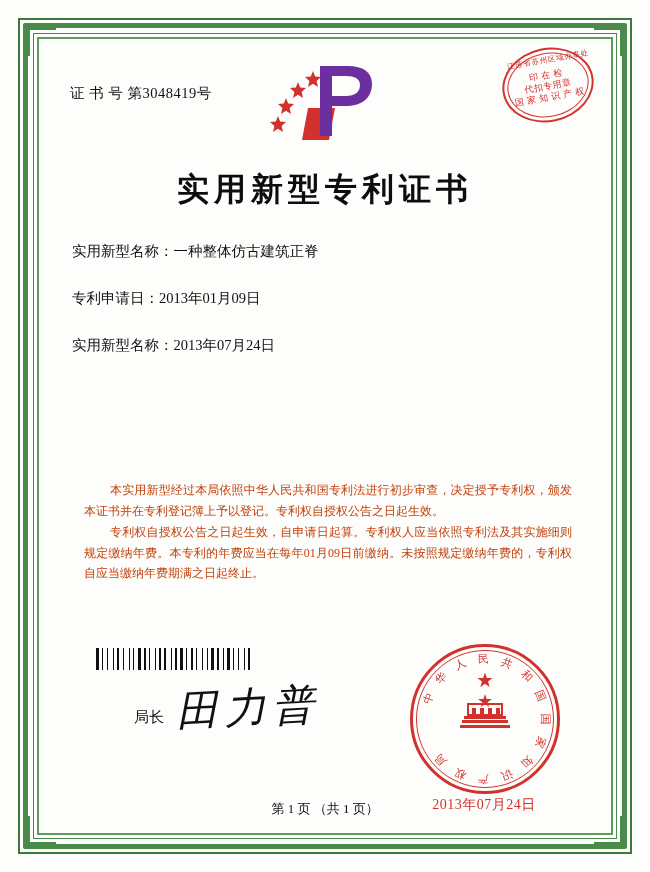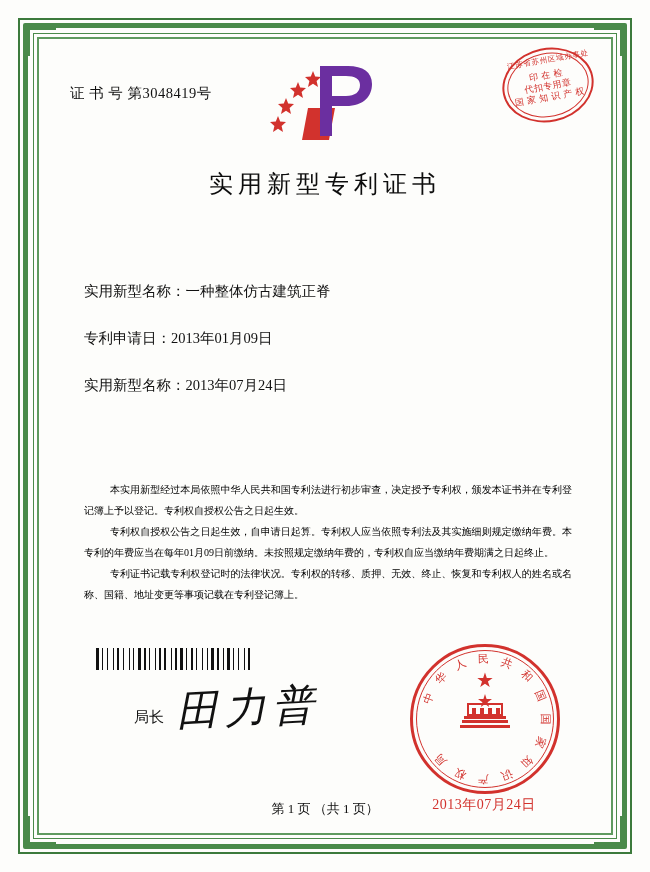--- a/index.html
+++ b/index.html
@@ -139,34 +139,33 @@
     transform: rotate(-10deg);
   }
 
   
   .title {
     position: absolute;
     left: 0;
     right: 0;
     top: 120px;
     text-align: center;
-    font-size: 24px;
-    font-weight: normal;
+    font-size: 32px;
+    font-weight: bold;
     letter-spacing: 5px;
     color: #0d0d0d;
     font-family: "DejaVu Serif", serif;
   }
 
   
   .fields {
     position: absolute;
-    left: 36px;
+    left: 24px;
     right: 20px;
     top: 192px;
-    margin-top: 40px;
   }
   .field-row {
     font-size: 14.5px;
     line-height: 22px;
     margin-bottom: 25px;
     color: #111;
     white-space: nowrap;
   }
   .field-label {
     display: inline-block;
@@ -176,24 +175,24 @@
     display: inline;
     color: #111;
   }
 
   
   .body-text {
     position: absolute;
     left: 36px;
     right: 30px;
     top: 432px;
-    font-size: 10px;
+    font-size: 12px;
     line-height: 20.5px;
     text-align: justify;
-    color: #000000;
+    color: #c2410c;
   }
   .body-text p {
     margin: 0 0 1px 0;
     text-indent: 26px;
   }
 
   
   .barcode {
     position: absolute;
     left: 48px;
@@ -348,21 +347,20 @@
         <span class="field-label">专利申请日：</span><span class="field-value">2013年01月09日</span>
       </div>
       <div class="field-row">
         <span class="field-label">实用新型名称：</span><span class="field-value">2013年07月24日</span>
       </div>
     </div>
 
     <div class="body-text">
       <p>本实用新型经过本局依照中华人民共和国专利法进行初步审查，决定授予专利权，颁发本证书并在专利登记簿上予以登记。专利权自授权公告之日起生效。</p>
       <p>专利权自授权公告之日起生效，自申请日起算。专利权人应当依照专利法及其实施细则规定缴纳年费。本专利的年费应当在每年01月09日前缴纳。未按照规定缴纳年费的，专利权自应当缴纳年费期满之日起终止。</p>
-      <p>专利证书记载专利权登记时的法律状况。专利权的转移、质押、无效、终止、恢复和专利权人的姓名或名称、国籍、地址变更等事项记载在专利登记簿上。</p>
     </div>
 
     <div class="barcode" id="barcode"><span style="width:3px;"></span><span style="width:1px;background:transparent;"></span><span style="width:1px;"></span><span style="width:2px;background:transparent;"></span><span style="width:1px;"></span><span style="width:3px;background:transparent;"></span><span style="width:1px;"></span><span style="width:1px;background:transparent;"></span><span style="width:2px;"></span><span style="width:2px;background:transparent;"></span><span style="width:1px;"></span><span style="width:3px;background:transparent;"></span><span style="width:1px;"></span><span style="width:1px;background:transparent;"></span><span style="width:1px;"></span><span style="width:2px;background:transparent;"></span><span style="width:3px;"></span><span style="width:1px;background:transparent;"></span><span style="width:2px;"></span><span style="width:1px;background:transparent;"></span><span style="width:1px;"></span><span style="width:3px;background:transparent;"></span><span style="width:1px;"></span><span style="width:1px;background:transparent;"></span><span style="width:2px;"></span><span style="width:1px;background:transparent;"></span><span style="width:2px;"></span><span style="width:3px;background:transparent;"></span><span style="width:1px;"></span><span style="width:1px;background:transparent;"></span><span style="width:2px;"></span><span style="width:1px;background:transparent;"></span><span style="width:3px;"></span><span style="width:1px;background:transparent;"></span><span style="width:1px;"></span><span style="width:2px;background:transparent;"></span><span style="width:2px;"></span><span style="width:1px;background:transparent;"></span><span style="width:1px;"></span><span style="width:3px;background:transparent;"></span><span style="width:1px;"></span><span style="width:2px;background:transparent;"></span><span style="width:1px;"></span><span style="width:1px;background:transparent;"></span><span style="width:3px;"></span><span style="width:1px;background:transparent;"></span><span style="width:2px;"></span><span style="width:2px;background:transparent;"></span><span style="width:1px;"></span><span style="width:1px;background:transparent;"></span><span style="width:3px;"></span><span style="width:1px;background:transparent;"></span><span style="width:1px;"></span><span style="width:2px;background:transparent;"></span><span style="width:1px;"></span><span style="width:3px;background:transparent;"></span><span style="width:1px;"></span><span style="width:1px;background:transparent;"></span><span style="width:2px;"></span><span style="width:1px;background:transparent;"></span></div>
 
     <div class="sig-label">局长</div>
     <div class="signature">田力普</div>
 
     <div class="seal-round">
       <div class="outer"></div>
       <div class="inner"></div>

